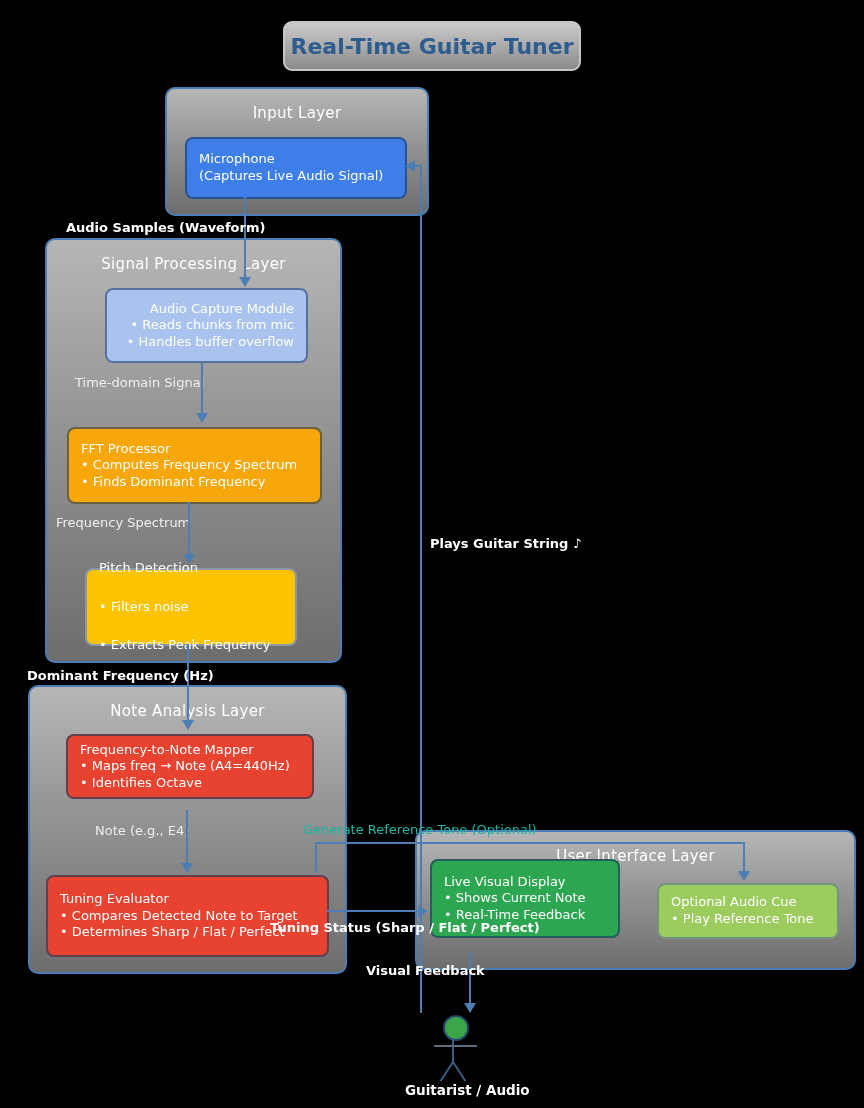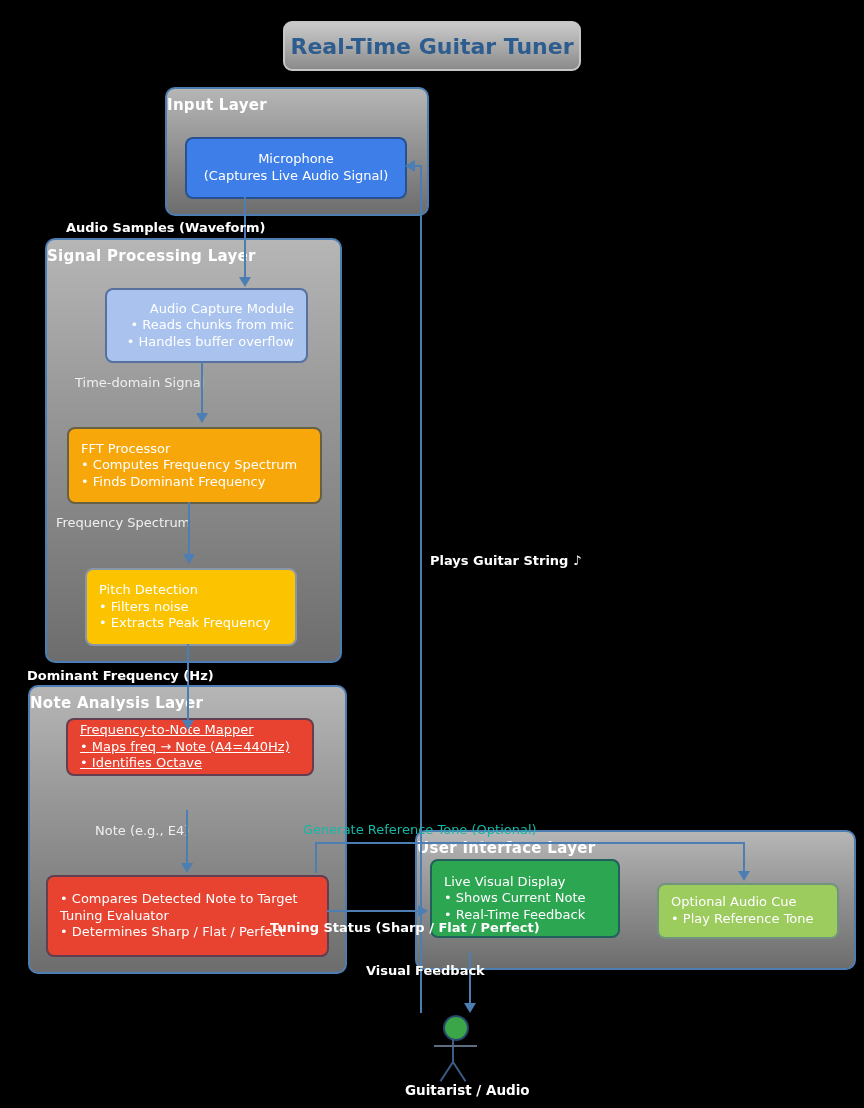--- a/index.html
+++ b/index.html
@@ -1,22 +1,22 @@
 <!DOCTYPE html>
 <html style="--accent-line: #4d7eb3; --title-text: #2d5c8e; --node-blue: #3e7ee8; --node-lightblue: #a9c3ee; --node-orange: #f7a70a; --node-yellow: #fcc300; --node-red: #e74330; --node-green: #2da652; --node-lightgreen: #9ccb5e; --actor-head: #3aa648;"><head>
 <meta charset="utf-8">
 <style>
   html,body{margin:0;padding:0;background:#000;}
   #stage{position:relative;width:864px;height:1108px;background:#000;overflow:hidden;
          font-family:"DejaVu Sans","Liberation Sans",sans-serif;}
   
   .container{position:absolute;border:2px solid var(--accent-line);border-radius:10px;
              background:linear-gradient(180deg,#b6b6b6 0%,#979797 40%,#6d6d6d 100%);z-index:1;}
-  .container-title{width:100%;text-align:left;color:#fff;font-weight:bold;font-size:15px;
-                   padding-top:7px;letter-spacing:.3px;}
+  .container-title{width:100%;text-align:center;color:#fff;font-weight:normal;font-size:15px;
+                   padding-top:15px;letter-spacing:.3px;}
   .node{position:absolute;border-radius:8px;color:#fff;font-size:13px;line-height:1.28;
         display:flex;flex-direction:column;justify-content:center;padding:6px 12px;
         box-sizing:border-box;border:2px solid rgba(28,58,98,.65);z-index:2;}
   .node .nline{white-space:nowrap;}
   .titlebox{position:absolute;left:283px;top:21px;width:294px;height:46px;border-radius:9px;
             background:linear-gradient(180deg,#cacaca 0%,#a8a8a8 55%,#8b8b8b 100%);
             border:2px solid #c6c6c6;display:flex;align-items:center;justify-content:center;
             font-size:22px;font-weight:bold;color:var(--title-text);z-index:2;}
   .edge-label{position:absolute;color:#efefef;font-size:13px;white-space:nowrap;z-index:6;}
   .edge-label.dark-bg{color:#fff;font-weight:600;}
@@ -26,39 +26,39 @@
   .arrow.down{border-left:6px solid transparent;border-right:6px solid transparent;
               border-top:10px solid var(--accent-line);}
   .arrow.right{border-top:6px solid transparent;border-bottom:6px solid transparent;
                border-left:10px solid var(--accent-line);}
   .arrow.left{border-top:6px solid transparent;border-bottom:6px solid transparent;
               border-right:10px solid var(--accent-line);}
   
   .fill-blue{background:var(--node-blue);}
   .fill-lightblue{background:var(--node-lightblue);border-color:#56719e;text-align:right;}
   .fill-orange{background:var(--node-orange);}
-  .fill-yellow{background:var(--node-yellow);border-color:#8a97a8;}
+  .fill-yellow{background:var(--node-yellow);border-color:#8a97a8;gap:22px;}
   .fill-red{background:var(--node-red);}
   .fill-green{background:var(--node-green);}
   .fill-lightgreen{background:var(--node-lightgreen);border-color:#72937e;}
   
   .actor-head{position:absolute;width:22px;height:22px;border-radius:50%;
               background:var(--actor-head);border:2px solid #27456b;z-index:4;}
   .stick{position:absolute;background:#3a5d84;z-index:4;}
 </style>
 </head>
 <body>
 
 <div id="stage">
 
   <div class="titlebox">Real-Time Guitar Tuner</div>
 
   <div class="container" style="left:165px;top:87px;width:260px;height:125px;">
     <div class="container-title">Input Layer</div>
-    <div class="node fill-blue" style="left:18px;top:48px;width:222px;height:62px;text-align:center;">
+    <div class="node fill-blue" style="left:18px;top:48px;width:222px;height:62px;">
       <div class="nline">Microphone</div>
       <div class="nline">(Captures Live Audio Signal)</div>
     </div>
   </div>
 
   <div class="container" style="left:45px;top:238px;width:293px;height:421px;">
     <div class="container-title">Signal Processing Layer</div>
     <div class="node fill-lightblue" style="left:58px;top:48px;width:203px;height:75px;">
       <div class="nline">Audio Capture Module</div>
       <div class="nline">• Reads chunks from mic</div>
@@ -73,49 +73,49 @@
     <div class="edge-label" style="left:9px;top:275px;">Frequency Spectrum</div>
     <div class="node fill-yellow" style="left:38px;top:328px;width:212px;height:78px;">
       <div class="nline">Pitch Detection</div>
       <div class="nline">• Filters noise</div>
       <div class="nline">• Extracts Peak Frequency</div>
     </div>
   </div>
 
   <div class="container" style="left:28px;top:685px;width:315px;height:285px;">
     <div class="container-title">Note Analysis Layer</div>
-    <div class="node fill-red" style="left:36px;top:31px;width:248px;height:58px;text-decoration:underline;">
+    <div class="node fill-red" style="left:36px;top:47px;width:248px;height:65px;">
       <div class="nline">Frequency-to-Note Mapper</div>
       <div class="nline">• Maps freq → Note (A4=440Hz)</div>
       <div class="nline">• Identifies Octave</div>
     </div>
     <div class="edge-label" style="left:65px;top:136px;">Note (e.g., E4)</div>
     <div class="node fill-red" style="left:16px;top:188px;width:283px;height:82px;">
+      <div class="nline">Tuning Evaluator</div>
       <div class="nline">• Compares Detected Note to Target</div>
-      <div class="nline">Tuning Evaluator</div>
       <div class="nline">• Determines Sharp / Flat / Perfect</div>
     </div>
   </div>
 
   <div class="container" style="left:415px;top:830px;width:437px;height:136px;">
     <div class="container-title">User Interface Layer</div>
     <div class="node fill-green" style="left:13px;top:27px;width:190px;height:79px;">
       <div class="nline">Live Visual Display</div>
       <div class="nline">• Shows Current Note</div>
       <div class="nline">• Real-Time Feedback</div>
     </div>
     <div class="node fill-lightgreen" style="left:240px;top:51px;width:182px;height:56px;">
       <div class="nline">Optional Audio Cue</div>
       <div class="nline">• Play Reference Tone</div>
     </div>
   </div>
 
   <div class="edge-label dark-bg" style="left:66px;top:220px;">Audio Samples (Waveform)</div>
   <div class="edge-label dark-bg" style="left:27px;top:668px;">Dominant Frequency (Hz)</div>
-  <div class="edge-label dark-bg" style="left:430px;top:553px;">Plays Guitar String ♪</div>
+  <div class="edge-label dark-bg" style="left:430px;top:536px;">Plays Guitar String ♪</div>
   <div class="edge-label" style="left:303px;top:822px;color:#14b8a6;">Generate Reference Tone (Optional)</div>
   <div class="edge-label dark-bg" style="left:270px;top:920px;">Tuning Status (Sharp / Flat / Perfect)</div>
   <div class="edge-label dark-bg" style="left:366px;top:963px;">Visual Feedback</div>
 
   <div class="vline" style="left:244px;top:197px;height:86px;"></div>
   <div class="arrow down" style="left:239px;top:277px;"></div>
 
   <div class="vline" style="left:201px;top:361px;height:53px;"></div>
   <div class="arrow down" style="left:196px;top:413px;"></div>
 

